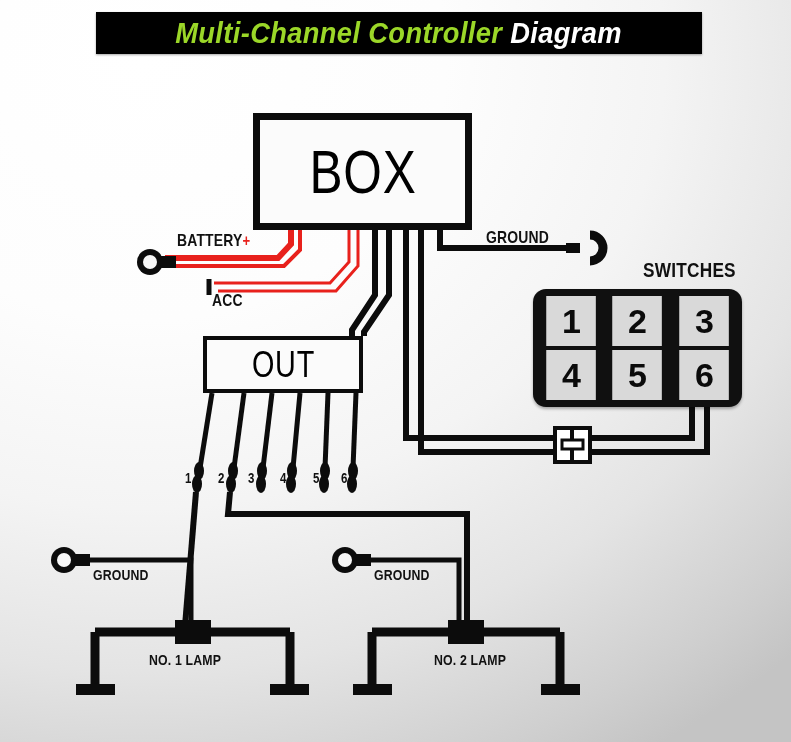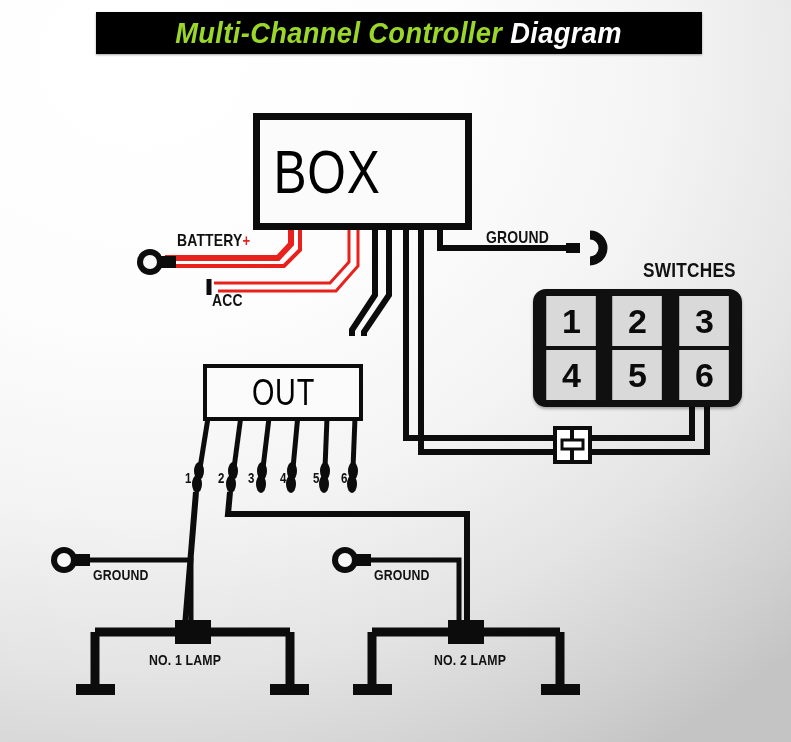--- a/index.html
+++ b/index.html
@@ -97,30 +97,30 @@
   .sw-key span { transform: scaleX(1.25); display: block; }
 
   
   #box-unit {
     position: absolute;
     left: 253px; top: 113px;
     width: 219px; height: 117px;
     border: 7px solid #0c0c0c;
     background: #fbfbfb;
     box-sizing: border-box;
-    display: flex; align-items: center; 
+    display: flex; align-items: center; justify-content: center;
   }
   #out-unit {
     position: absolute;
     left: 203px; top: 336px;
     width: 160px; height: 57px;
     border: 4px solid #0c0c0c;
     background: #fbfbfb;
     box-sizing: border-box;
-    display: flex; align-items: center; justify-content: center; margin-top: 28px;
+    display: flex; align-items: center; justify-content: center;
   }
   .unit-text { transform: scaleX(0.8); }
 </style>
 </head>
 <body>
 
 <div id="stage">
 
   <div class="banner">
     <div class="banner-text">

